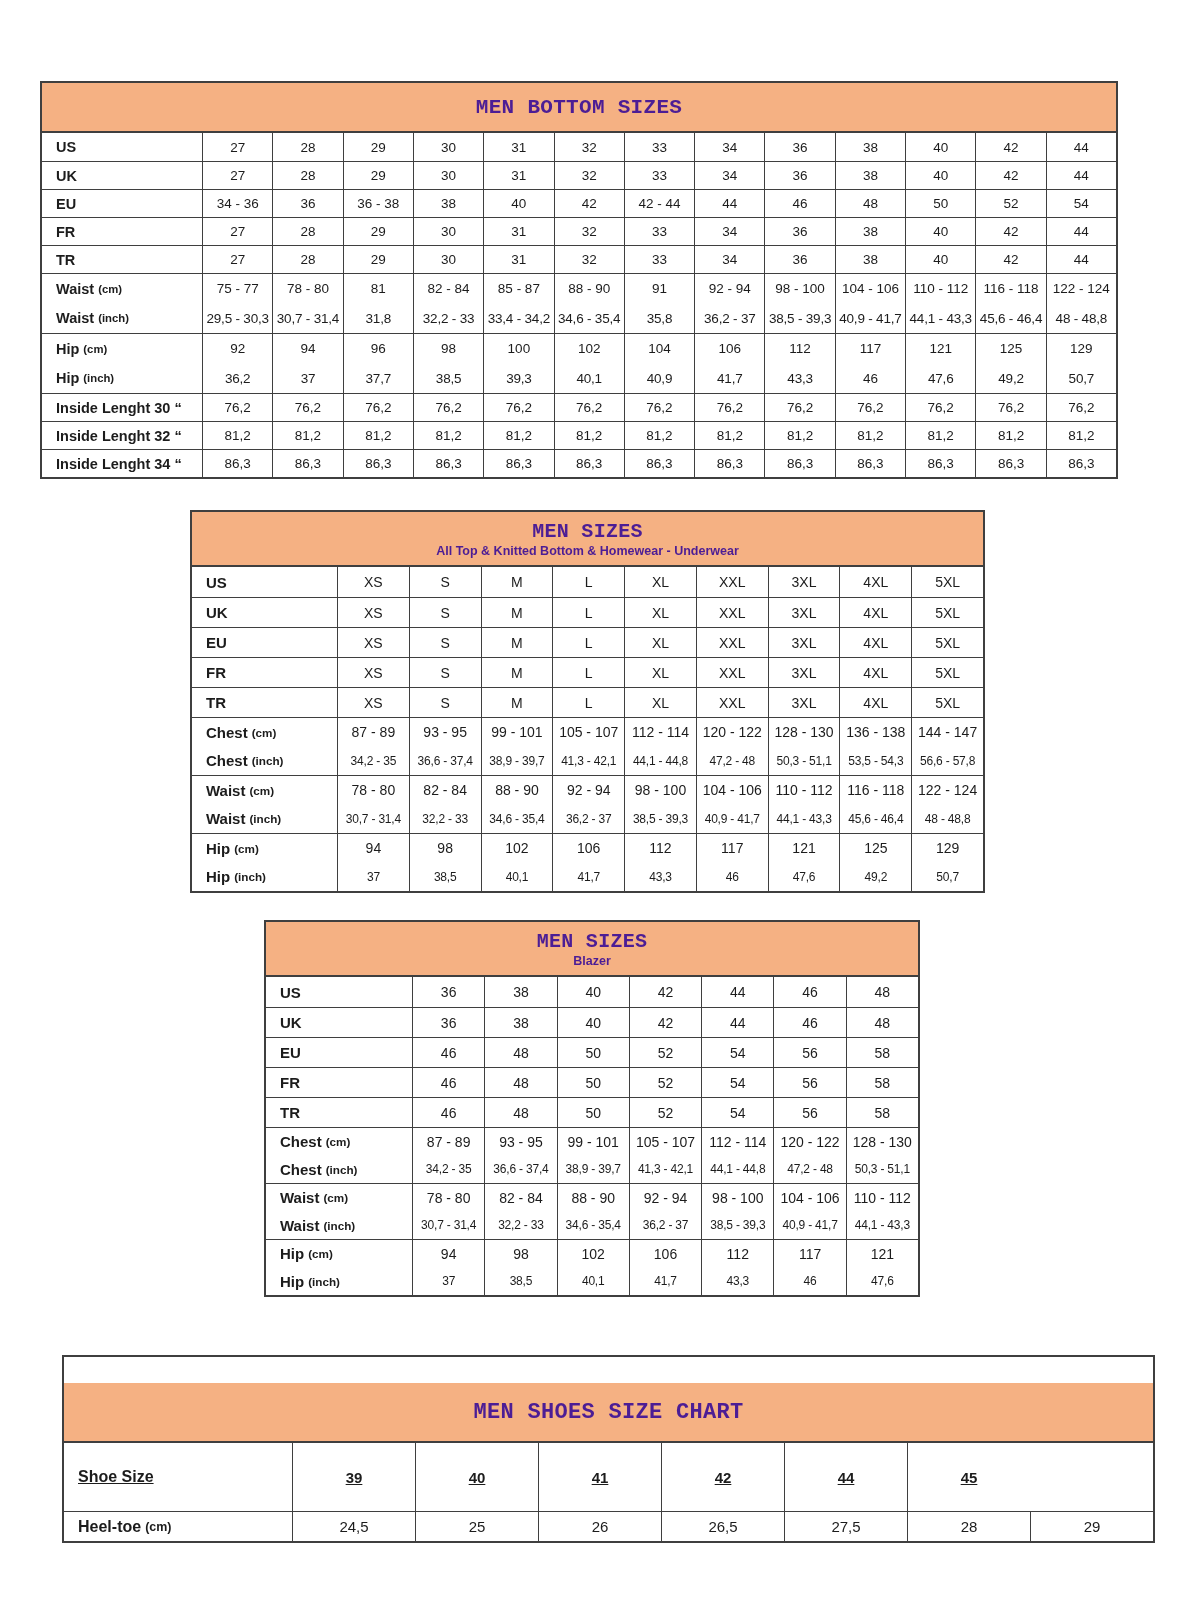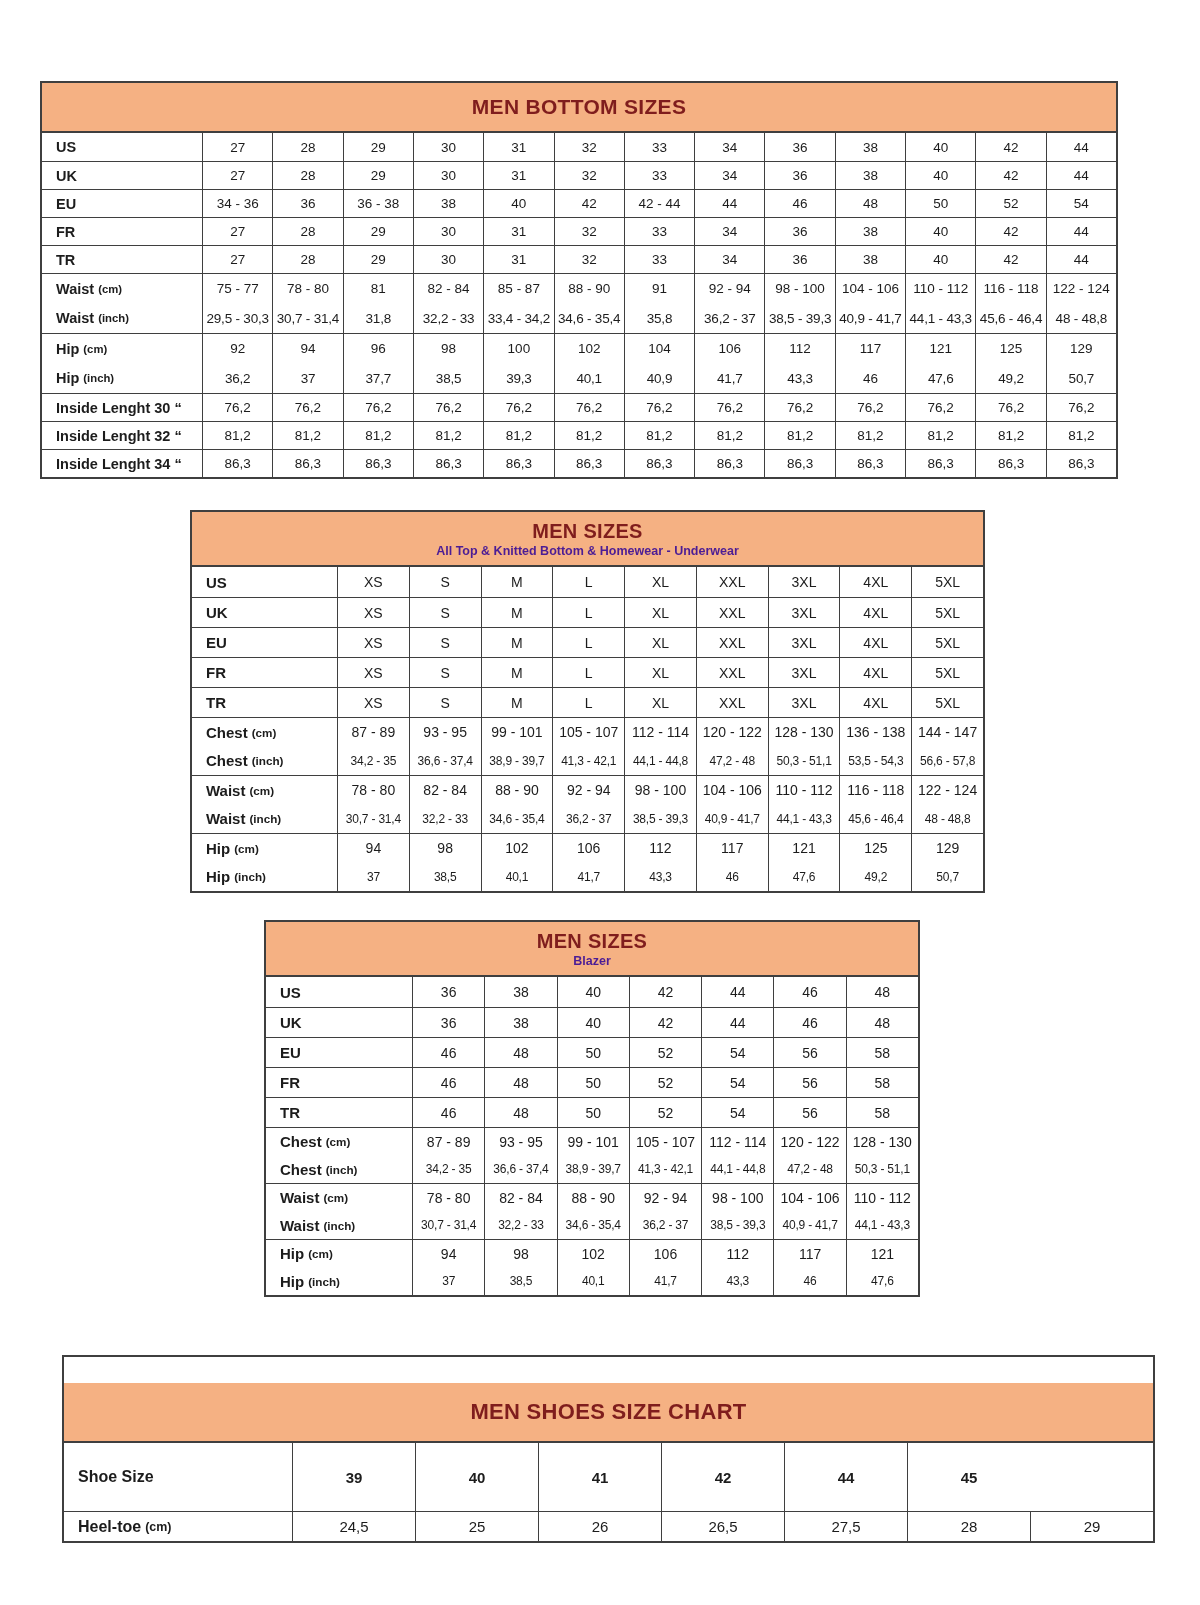--- a/index.html
+++ b/index.html
@@ -26,21 +26,22 @@
   .thead{
     background:var(--header-bg);
     border-bottom:2px solid var(--border);
     display:flex;flex-direction:column;
     align-items:center;justify-content:center;
     gap:1px;
   }
   .title{
     font-weight:bold;
     letter-spacing:0.3px;
-    color:#7f1d1d;
+    color:#4c1d95;
+    font-family:Liberation Mono, monospace;
   }
   .subtitle{
     font-weight:bold;
     font-size:12.5px;
     color:#4c1d95;
   }
   .row{
     display:grid;
     border-top:1.5px solid var(--border);
     align-items:stretch;
@@ -86,21 +87,21 @@
   #tbl2 .thead{height:55px;}
   #tbl2 .title{font-size:20px;}
   #tbl2 .row{grid-template-columns:146px repeat(7,1fr);height:30px;}
   #tbl2 .row.pair-top,#tbl2 .row.pair-bottom{height:28px;}
 
   
   #tbl3{left:62px;top:1355px;width:1093px;}
   #tbl3 .thead{height:60px;margin-top:26px;}
   #tbl3 .title{font-size:22px;}
   #tbl3 .row{grid-template-columns:228px repeat(7,1fr);}
-  #tbl3 .row.r0{height:68px;}
+  #tbl3 .row.r0{height:68px;text-decoration:underline;}
   #tbl3 .row.r1{height:30px;}
   #tbl3 .cell{font-size:15px;}
   #tbl3 .cell.label{font-size:16px;}
 </style>
 </head>
 <body>
 
 <div class="page">
 
   <section class="tbl" id="tbl0">

